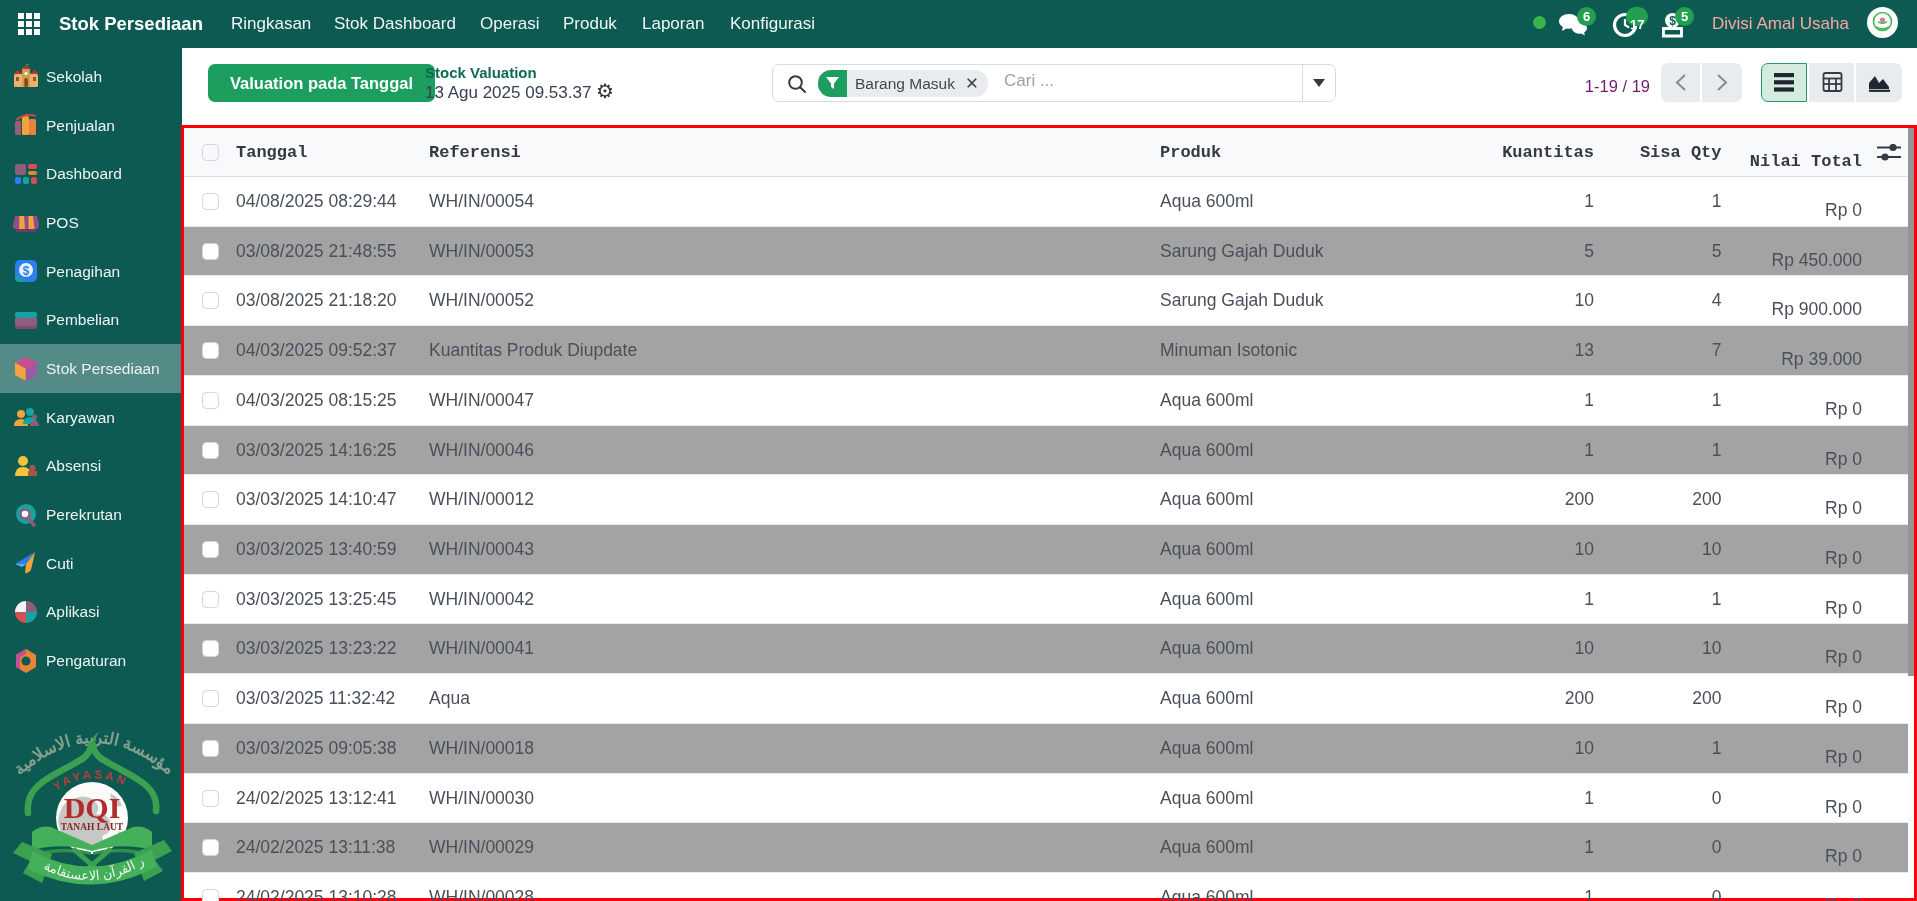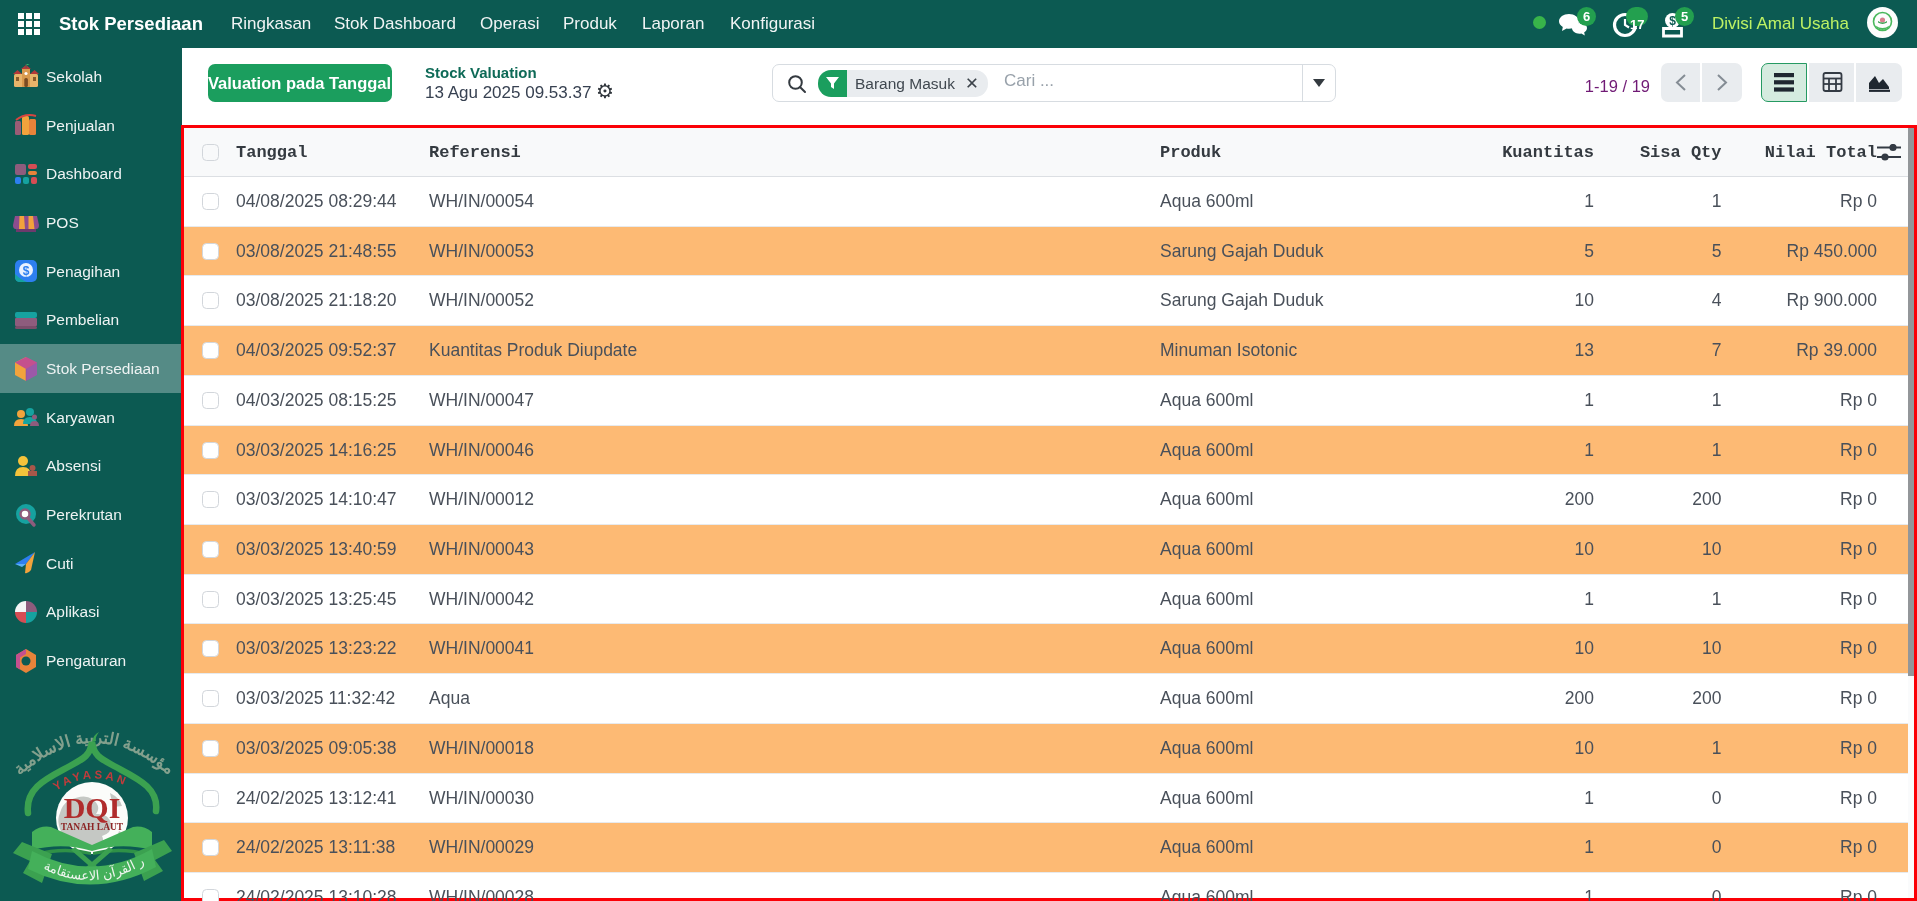--- a/index.html
+++ b/index.html
@@ -10,49 +10,49 @@
   #nav .brand { position:absolute; left:59px; top:0; height:48px; line-height:48px; color:#fff; font-size:18.5px; font-weight:700; }
   .navitem { position:absolute; top:0; height:48px; line-height:48px; color:#f0f4f4; font-size:17px; }
   
   #side { position:absolute; left:0; top:48px; width:182px; height:853px; background:#0c5a52; overflow:hidden; }
   .sitem { position:absolute; left:0; width:182px; height:49px; }
   .sitem.active { background:rgba(255,255,255,0.3); }
   .sitem .lbl { position:absolute; left:46px; top:0; height:49px; line-height:49px; color:#eef3f3; font-size:15.5px; }
   .sitem svg { position:absolute; left:13px; top:11.5px; }
   
   #cbar { position:absolute; left:182px; top:48px; width:1735px; height:77px; background:#fff; }
-  #btn-val { position:absolute; left:26px; top:16px; width:184px; height:38px; background:#1b9e5e; color:#fff; font-size:16.5px; font-weight:700; border:none; border-radius:7px; line-height:38px; }
+  #btn-val { position:absolute; left:26px; top:16px; width:227px; height:38px; background:#1b9e5e; color:#fff; font-size:16.5px; font-weight:700; border:none; border-radius:7px; text-align:center; line-height:38px; }
   #bc-title { position:absolute; left:243px; top:16px; font-size:15px; font-weight:700; color:#0e6a57; }
   #bc-date { position:absolute; left:243px; top:31px; font-size:17px; color:#374151; }
   
   #search { position:absolute; left:590px; top:16px; width:564px; height:38px; border:1px solid #d7dce1; border-radius:7px; background:#fff; }
   .facet { position:absolute; left:45px; top:5px; height:27px; display:flex; border-radius:13px; overflow:hidden; }
   .facet .fgreen { width:29px; background:#1b9e5e; position:relative; }
   .facet .flbl { background:#e9ecef; color:#404850; font-size:15.5px; line-height:27px; padding:0 10px 0 8px; }
   .facet .fx { background:#e9ecef; color:#3c434a; font-size:16.5px; line-height:27px; padding:0 9px 0 0; font-weight:400; }
   #cari { position:absolute; left:231px; top:6px; font-size:17px; color:#98a1aa; }
   #sdrop { position:absolute; right:0; top:0; width:33px; height:36px; border-left:1px solid #d7dce1; }
   
   #pgtxt { position:absolute; left:1401px; top:0; width:67px; height:77px; line-height:77px; text-align:right; font-size:16.5px; color:#701a75; }
   .pgbtn { position:absolute; top:15px; width:40px; height:39px; background:#e9ecef; }
   .vsw { position:absolute; top:15px; width:46px; height:39px; background:#e9ecef; }
   .vsw.active { background:#d5ebdf; border:1.5px solid #259a62; }
   
   #redbox { position:absolute; left:181px; top:125px; width:1736px; height:776px; border:3px solid #fb0007; background:#fff; }
   #thead { position:relative; height:49px; background:#f8f9fa; border-bottom:1px solid #dcdfe3; }
   .row { position:relative; height:49.73px; border-bottom:1px solid #e7eaed; }
-  .row.stripe { background:#fdba74; }
+  .row.stripe { background:#a3a3a3; }
   .cell { position:absolute; top:0; height:49px; line-height:49px; font-size:17.5px; color:#49505a; white-space:nowrap; }
   .hcell { font-weight:700; color:#343a40; font-size:17px;font-family:Liberation Mono, monospace; }
   .c-date { left:52px; }
   .c-ref  { left:245px; }
   .c-prod { left:976px; }
   .c-qty  { right:320px; text-align:right; }
   .c-sisa { right:192.5px; text-align:left; }
-  .c-val  { right:37px; text-align:right; }
+  .c-val  { right:52px; text-align:right;margin-top:9px; }
   .cb { position:absolute; left:18px; top:16px; width:17px; height:17px; border:1px solid #d2d6db; border-radius:4.5px; background:#fff; }
   #thead .cb { background:#f8f9fa; }
   
   #sbtrack { position:absolute; right:0; top:0; width:6px; height:770px; background:#fafbfc; }
   #sbthumb { position:absolute; right:0; top:0; width:6px; height:548px; background:#939699; }
 </style>
 </head>
 <body>
 <div id="nav">
   <svg class="abs" style="left:18px;top:13px" width="22" height="22" viewBox="0 0 22 22">
@@ -86,21 +86,21 @@
     <circle cx="13" cy="13" r="10.5" fill="none" stroke="#fff" stroke-width="3.2"></circle>
     <path d="M13 7 v6 l4 2.5" stroke="#fff" stroke-width="2.2" fill="none"></path>
   </svg>
   <div class="abs" style="left:1626px;top:7px;min-width:19px;height:19px;padding:8px 4px;border-radius:10px;background:#23a04f;color:#fff;font-size:13px;font-weight:700;text-align:center;line-height:19px">17</div>
   <svg class="abs" style="left:1661px;top:12px" width="27" height="26" viewBox="0 0 27 26">
     <circle cx="11.5" cy="8.5" r="7.5" fill="#fff"></circle>
     <text x="11.5" y="13" font-size="12" font-weight="bold" fill="#0c5a52" text-anchor="middle">$</text>
     <path d="M2.5 16.5 h18 v7.5 h-18 z" fill="none" stroke="#fff" stroke-width="2.8"></path>
   </svg>
   <div class="abs" style="left:1675px;top:7px;min-width:19px;height:19px;border-radius:10px;background:#23a04f;color:#fff;font-size:13px;font-weight:700;text-align:center;line-height:19px">5</div>
-  <div class="abs" style="left:1712px;top:0;height:48px;line-height:48px;color:#bef264;font-size:17px">Divisi Amal Usaha</div>
+  <div class="abs" style="left:1712px;top:0;height:48px;line-height:48px;color:#fca5a5;font-size:17px">Divisi Amal Usaha</div>
   <svg class="abs" style="left:1867px;top:7px" width="31" height="31" viewBox="0 0 31 31">
     <circle cx="15.5" cy="15.5" r="15.5" fill="#fdfdfd"></circle>
     <circle cx="15.5" cy="14.5" r="9" fill="none" stroke="#49b85c" stroke-width="1.6"></circle>
     <path d="M8.5 18.5 q7 5 14 0 l-1.6 2.6 q-5.4 3.6 -10.8 0 z" fill="#49b85c"></path>
     <circle cx="15.5" cy="13" r="2.6" fill="#d77f8e"></circle>
     <path d="M11 14 q4.5 3 9 0 v1.6 q-4.5 2.6 -9 0 z" fill="#3aa04f"></path>
   </svg>
 </div>
 
 <div id="side">

